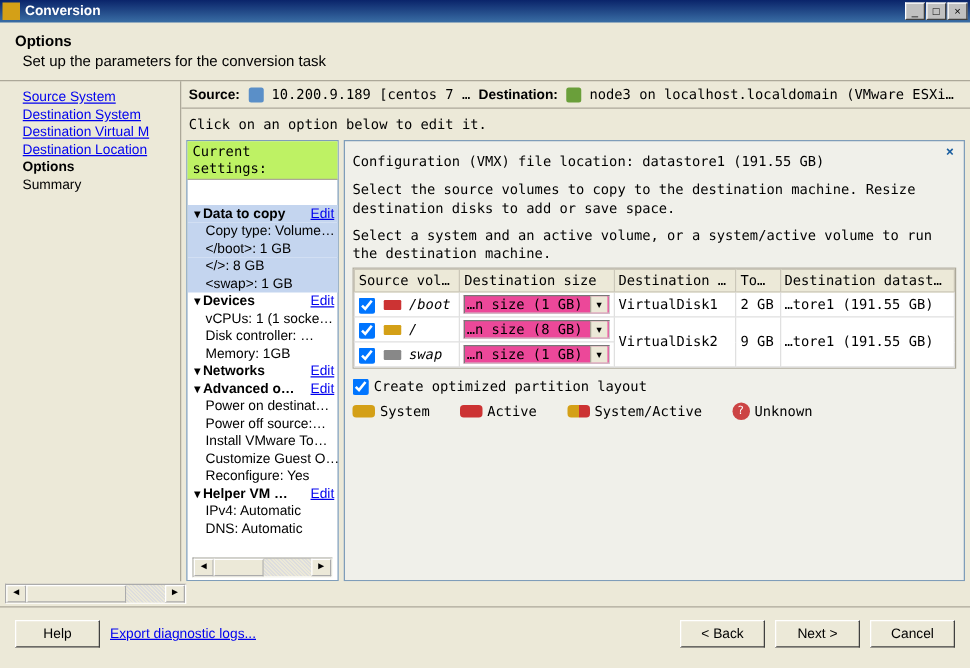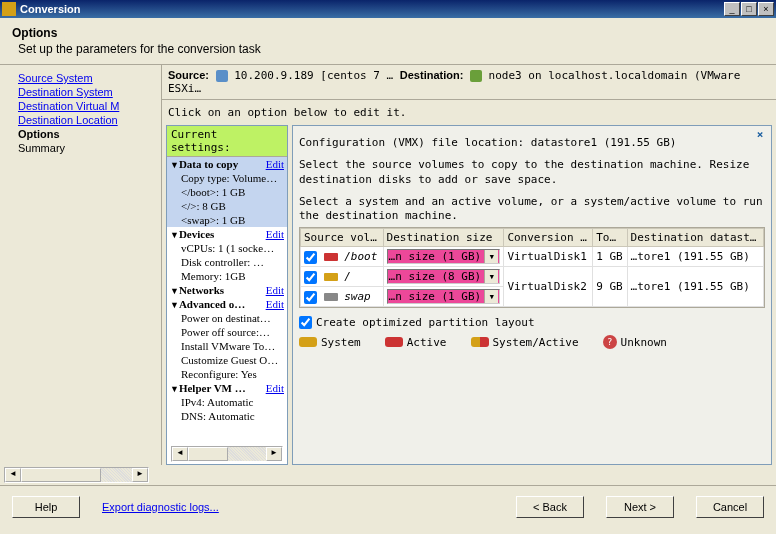--- a/index.html
+++ b/index.html
@@ -6,32 +6,32 @@
 body { font-family: "Microsoft Sans Serif", Tahoma, sans-serif; font-size: 11px; background: #ece9d8; width: 776px; height: 534px; overflow: hidden; position: relative; }
 .titlebar { background: linear-gradient(to bottom, #0a246a, #3a6ea5); color: white; height: 18px; display: flex; align-items: center; padding: 0 2px; }
 .titlebar .icon { width: 14px; height: 14px; background: #d4a017; margin-right: 4px; display: inline-block; }
 .titlebar .title { flex: 1; font-weight: bold; font-size: 11px; }
 .titlebar .buttons { display: flex; gap: 1px; }
 .titlebar .btn { width: 16px; height: 14px; background: #c0c0c0; border: 1px solid #fff; border-right-color: #404040; border-bottom-color: #404040; display: flex; align-items: center; justify-content: center; font-size: 9px; color: black; cursor: pointer; }
 .header { padding: 8px 12px; border-bottom: 1px solid #aca899; }
 .header .opt-title { font-weight: bold; font-size: 12px; margin-bottom: 2px; }
 .header .opt-sub { font-size: 12px; margin-left: 6px; }
 .main { display: flex; height: 400px; }
-.sidebar { width: 162px; padding: 6px 4px 6px 18px; border-right: 1px solid #aca899; }
+.sidebar { width: 145px; padding: 6px 4px 6px 18px; border-right: 1px solid #aca899; }
 .sidebar .nav-item { color: #0000ee; text-decoration: underline; padding: 1px 0; cursor: pointer; white-space: nowrap; overflow: hidden; text-overflow: ellipsis; }
 .sidebar .nav-item.active { color: black; text-decoration: none; font-weight: bold; }
 .sidebar .nav-item.plain { color: black; text-decoration: none; }
 .content { flex: 1; display: flex; flex-direction: column; overflow: hidden; }
 .src-dest { padding: 4px 6px; font-size: 11px; font-family: monospace; border-bottom: 1px solid #aca899; }
 .src-dest b { font-family: Tahoma, sans-serif; }
 .click-hint { padding: 6px 6px; font-size: 11px; font-family: monospace; }
 .panels { display: flex; flex: 1; overflow: hidden; padding: 0 4px; }
 .settings-panel { width: 122px; border: 1px solid #7f9db9; background: white; display: flex; flex-direction: column; margin-right: 4px; }
 .settings-header { background: #bef264; border-bottom: 1px solid #aca899; padding: 2px 4px; font-family: monospace; }
-.settings-body { flex: 1; overflow: auto; font-family: Liberation Serif, serif; font-size: 11px; }
+.settings-body { flex: 1; overflow: auto; font-family: Liberation Sans, sans-serif; font-size: 11px; margin-top: 20px; }
 .settings-body .row { padding: 1px 3px; white-space: nowrap; }
 .settings-body .row.section { font-weight: bold; display: flex; justify-content: space-between; }
 .settings-body .row.section .edit { color: #0000ee; font-weight: normal; text-decoration: underline; cursor: pointer; }
 .settings-body .row.indent { padding-left: 14px; }
 .settings-body .row.sel { background: #c4d5ef; }
 .settings-body .arrow { font-size: 9px; }
 .detail-panel { flex: 1; border: 1px solid #7f9db9; background: #f0f0ea; padding: 6px; display: flex; flex-direction: column; position: relative; overflow: hidden; font-family: monospace; font-size: 11px; }
 .detail-panel .close-x { position: absolute; top: 2px; right: 4px; width: 14px; height: 14px; color: #1a5ea0; cursor: pointer; font-weight: bold; text-align: center; }
 .detail-panel .data-copy-row { display: flex; align-items: center; gap: 4px; margin-bottom: 6px; }
 .detail-panel select { font-family: monospace; font-size: 11px; border: 1px solid #7f9db9; background: white; }
@@ -46,21 +46,21 @@
 .vol-table .dest-sel .dd { width: 14px; text-align: center; background: #ece9d8; border-left: 1px solid #aca899; cursor: pointer; }
 .disk-icon { display: inline-block; width: 14px; height: 8px; background: #c33; border-radius: 1px; vertical-align: middle; }
 .partition-row { margin-top: 8px; display: flex; align-items: center; gap: 4px; }
 .legend { display: flex; gap: 24px; margin-top: 6px; align-items: center; }
 .legend .item { display: flex; align-items: center; gap: 4px; }
 .legend .sw { width: 18px; height: 10px; border-radius: 3px; }
 .hscroll { height: 16px; background: #ece9d8; border: 1px inset #fff; margin: 2px 4px; display: flex; }
 .hscroll .sb-btn { width: 16px; background: #ece9d8; border: 1px outset #fff; text-align: center; font-size: 8px; cursor: pointer; }
 .hscroll .thumb { width: 40px; background: #ece9d8; border: 1px outset #fff; }
 .hscroll .track { flex: 1; background: repeating-linear-gradient(45deg,#ece9d8,#ece9d8 1px,#ddd 1px,#ddd 2px); }
-.footer { display: flex; align-items: center; padding: 10px 12px; border-top: 1px solid #aca899; gap: 22px; }
+.footer { display: flex; align-items: center; padding: 10px 12px; border-top: 1px solid #aca899; gap: 8px; }
 .footer .spacer { flex: 1; }
 .win-btn { min-width: 68px; height: 22px; background: #ece9d8; border: 1px solid #404040; border-top-color: #fff; border-left-color: #fff; font-size: 11px; cursor: pointer; padding: 0 8px; }
 .footer .export-link { color: #0000ee; text-decoration: underline; cursor: pointer; }
 .host-icon { display: inline-block; width: 12px; height: 12px; background: #6a9f3a; border-radius: 2px; vertical-align: middle; }
 .src-icon { display: inline-block; width: 12px; height: 12px; background: #5a8fc8; border-radius: 2px; vertical-align: middle; }
 .unknown-icon { display:inline-block; width:14px; height:14px; background:#c44; border-radius:50%; color:white; font-size:9px; text-align:center; line-height:14px;}
 </style>
 </head>
 <body>
 
@@ -152,36 +152,36 @@
         <div class="cfg-text">Configuration (VMX) file location: datastore1 (191.55 GB)</div>
         <div class="cfg-text">Select the source volumes to copy to the destination machine. Resize destination disks to add or save space.</div>
         <div class="cfg-text">Select a system and an active volume, or a system/active volume to run the destination machine.</div>
 
         <div class="vol-table">
           <table>
             <thead>
                 <tr id="vol-head">
                   <th>Source vol…</th>
                   <th>Destination size</th>
-                  <th>Conversion …</th>
+                  <th>Destination …</th>
                   <th>To…</th>
                   <th>Destination datast…</th>
                 </tr>
               </thead>
             <tbody id="vol-body">
                 <tr>
                   <td><input type="checkbox" checked="" style=""> <span class="disk-icon" style="background:#c33"></span> <i>/boot</i></td>
                   <td>
                     <div class="dest-sel">
                       <span style="flex:1">…n size (1 GB)</span>
                       <span class="dd">▾</span>
                     </div>
                   </td>
                   <td>VirtualDisk1</td>
-                  <td>1 GB</td>
+                  <td>2 GB</td>
                   <td>…tore1 (191.55 GB)</td>
                 </tr>
                 <tr>
                   <td><input type="checkbox" checked="" style=""> <span class="disk-icon" style="background:#d4a017"></span> <i>/</i></td>
                   <td>
                     <div class="dest-sel">
                       <span style="flex:1">…n size (8 GB)</span>
                       <span class="dd">▾</span>
                     </div>
                   </td>

